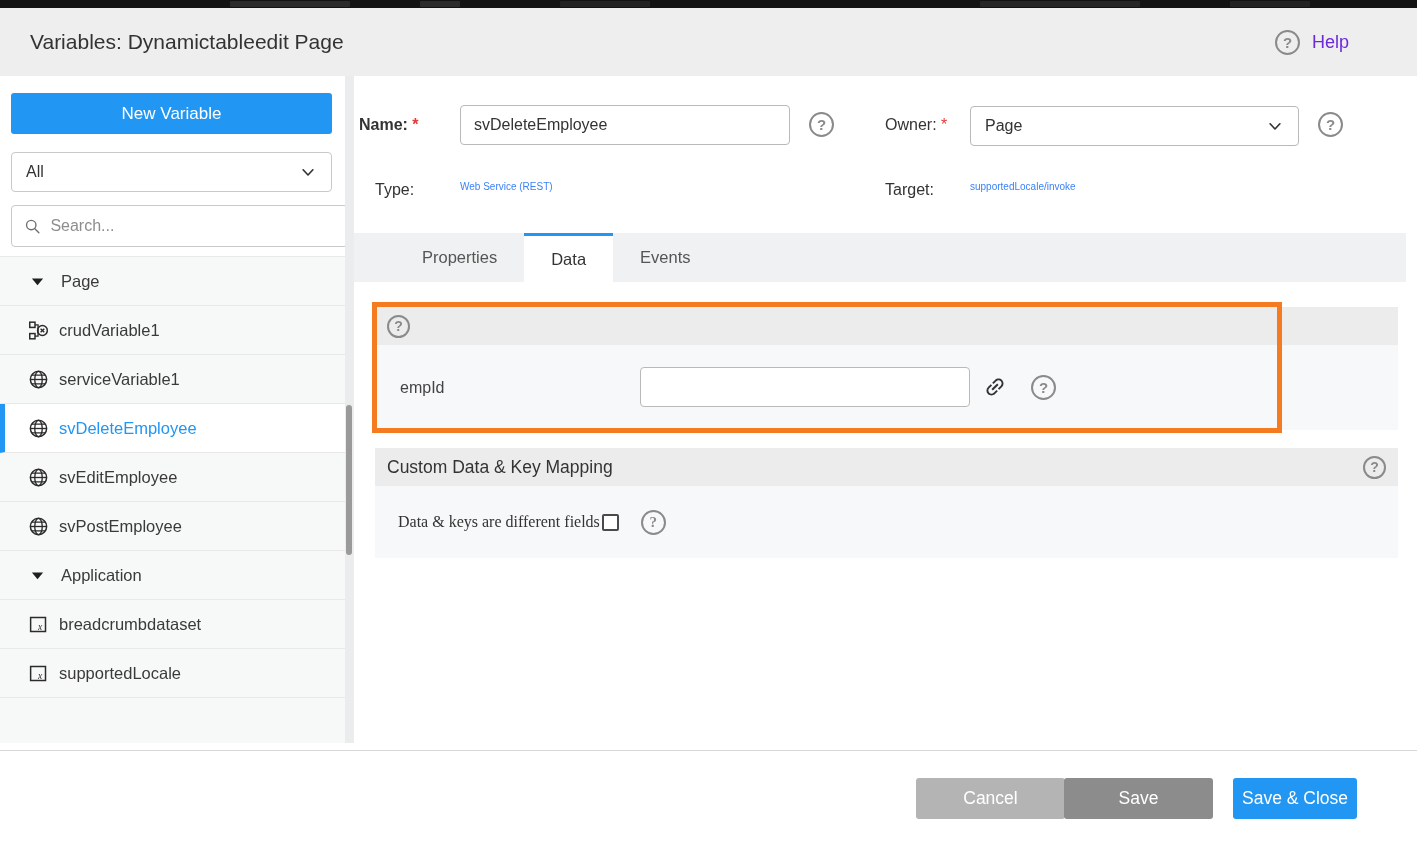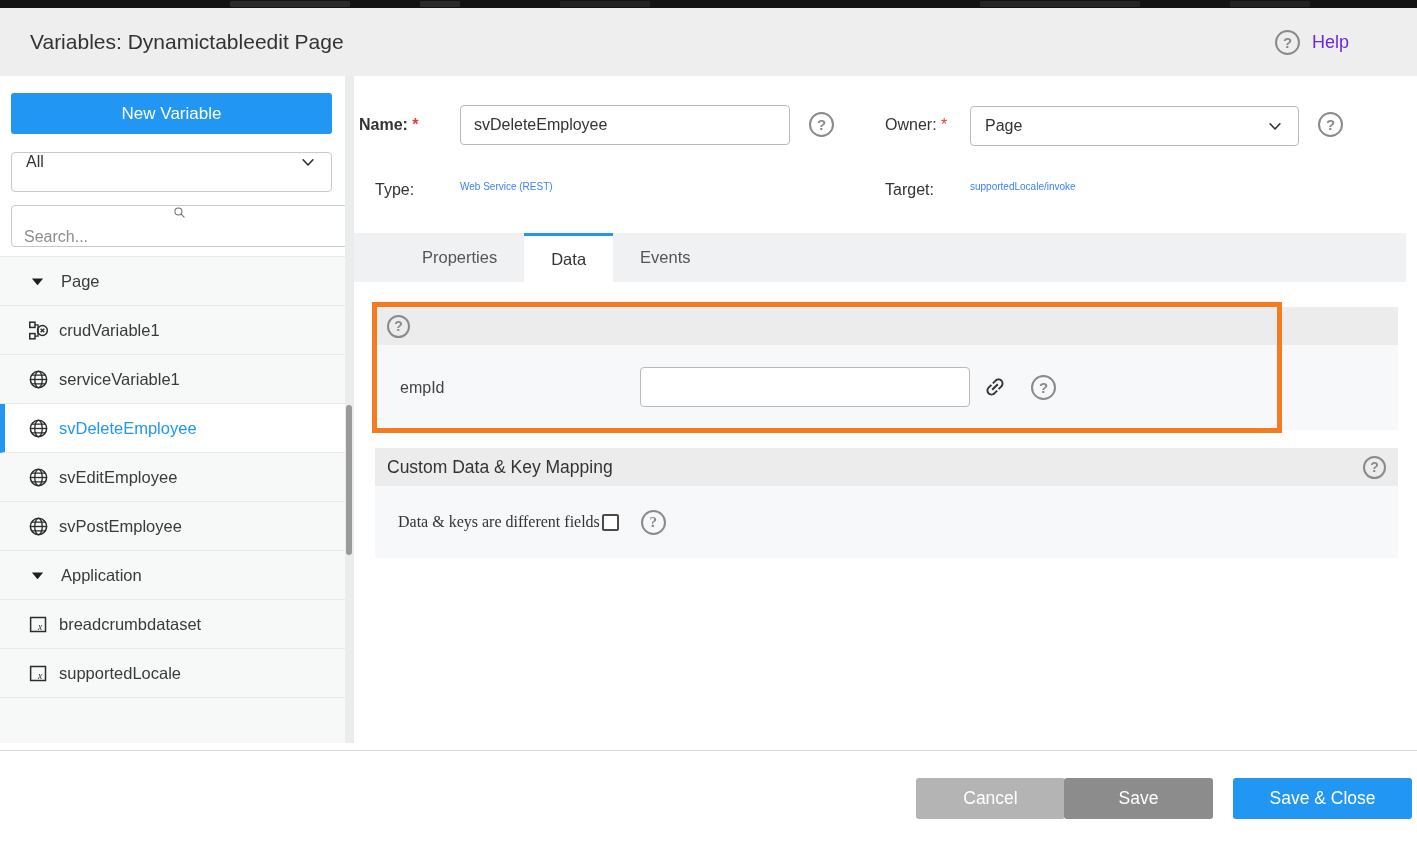--- a/index.html
+++ b/index.html
@@ -23,26 +23,26 @@
            width:25px; height:25px; border:2px solid #8a8a8a; border-radius:50%;
            color:#8a8a8a; font-size:15px; font-weight:bold; flex:0 0 auto; }
   .qicon::after { content:"?"; }
   .qicon.sm { width:23px; height:23px; font-size:14px; }
 
   
   .sidebar { left:0; top:76px; width:345px; height:769px; background:#fff; }
   .btn-new { position:absolute; left:11px; top:17px; width:321px; height:41px;
              background:#2196f3; color:#fff; font-size:17px; border:none; border-radius:3px; cursor:pointer; }
   .sel-box { position:absolute; left:11px; width:321px; height:40px; background:#fff;
-             border:1px solid #c9c9c9; border-radius:4px; display:flex; 
+             border:1px solid #c9c9c9; border-radius:4px; display:flex; align-items:center;
              padding:0 14px; cursor:pointer; }
   .sel-box .sel-text { font-size:16px; color:#333; flex:1; }
   .filter-box { top:76px; }
   .search-box { position:absolute; left:11px; top:129px; width:337px; height:42px; background:#fff;
-                border:1px solid #c9c9c9; border-radius:4px; display:flex; align-items:center; padding:0 12px; gap:9px;flex-direction:column; }
+                border:1px solid #c9c9c9; border-radius:4px; display:flex; align-items:center; padding:0 12px; gap:9px; }
   .search-box input { border:none; outline:none; font-size:16px; color:#333; width:100%; background:transparent; }
   .search-box input::placeholder { color:#8d8d8d; }
 
   .var-list { position:absolute; left:0; top:180px; width:345px; height:487px; background:#f7f8f8; border-top:1px solid #e9e9e9; }
   .vrow { height:49px; display:flex; align-items:center; border-bottom:1px solid #e9e9e9;
           padding-left:28px; gap:10px; cursor:pointer; background:transparent; }
   .vrow .lbl { font-size:16.5px; color:#3a3a3a; }
   .vrow.group { padding-left:30px; gap:16px; }
   .vrow.selected { background:#fff; border-left:5px solid #2196f3; padding-left:23px; }
   .vrow.selected .lbl { color:#2196f3; }
@@ -93,21 +93,21 @@
   
   .highlight { left:372px; top:302px; width:910px; height:131px; border:5px solid #f47b20; pointer-events:none; z-index:5; }
 
   
   .footer-line { left:0; top:750px; width:1417px; height:0; border-top:1px solid #d8d8d8; }
   .footer { left:0; top:751px; width:1417px; height:94px; background:#fff; }
   .fbtn { position:absolute; top:27px; height:41px; border:none; border-radius:3px; color:#fff; font-size:17.5px;
           cursor:pointer; font-family:"Liberation Sans", sans-serif; }
   .btn-cancel { left:895px; width:149px; background:#b4b4b4;margin-left:21px; }
   .btn-save { left:1064px; width:149px; background:#8c8c8c; }
-  .btn-saveclose { left:1233px; width:179px; background:#2196f3; }
+  .btn-saveclose { left:1233px; width:124px; background:#2196f3; }
 
   svg { display:block; }
 </style>
 </head>
 <body>
 
 <div class="abs top-strip">
   <span class="smudge" style="left:230px;width:120px;"></span>
   <span class="smudge" style="left:420px;width:40px;"></span>
   <span class="smudge" style="left:560px;width:90px;background:#232323;"></span>

